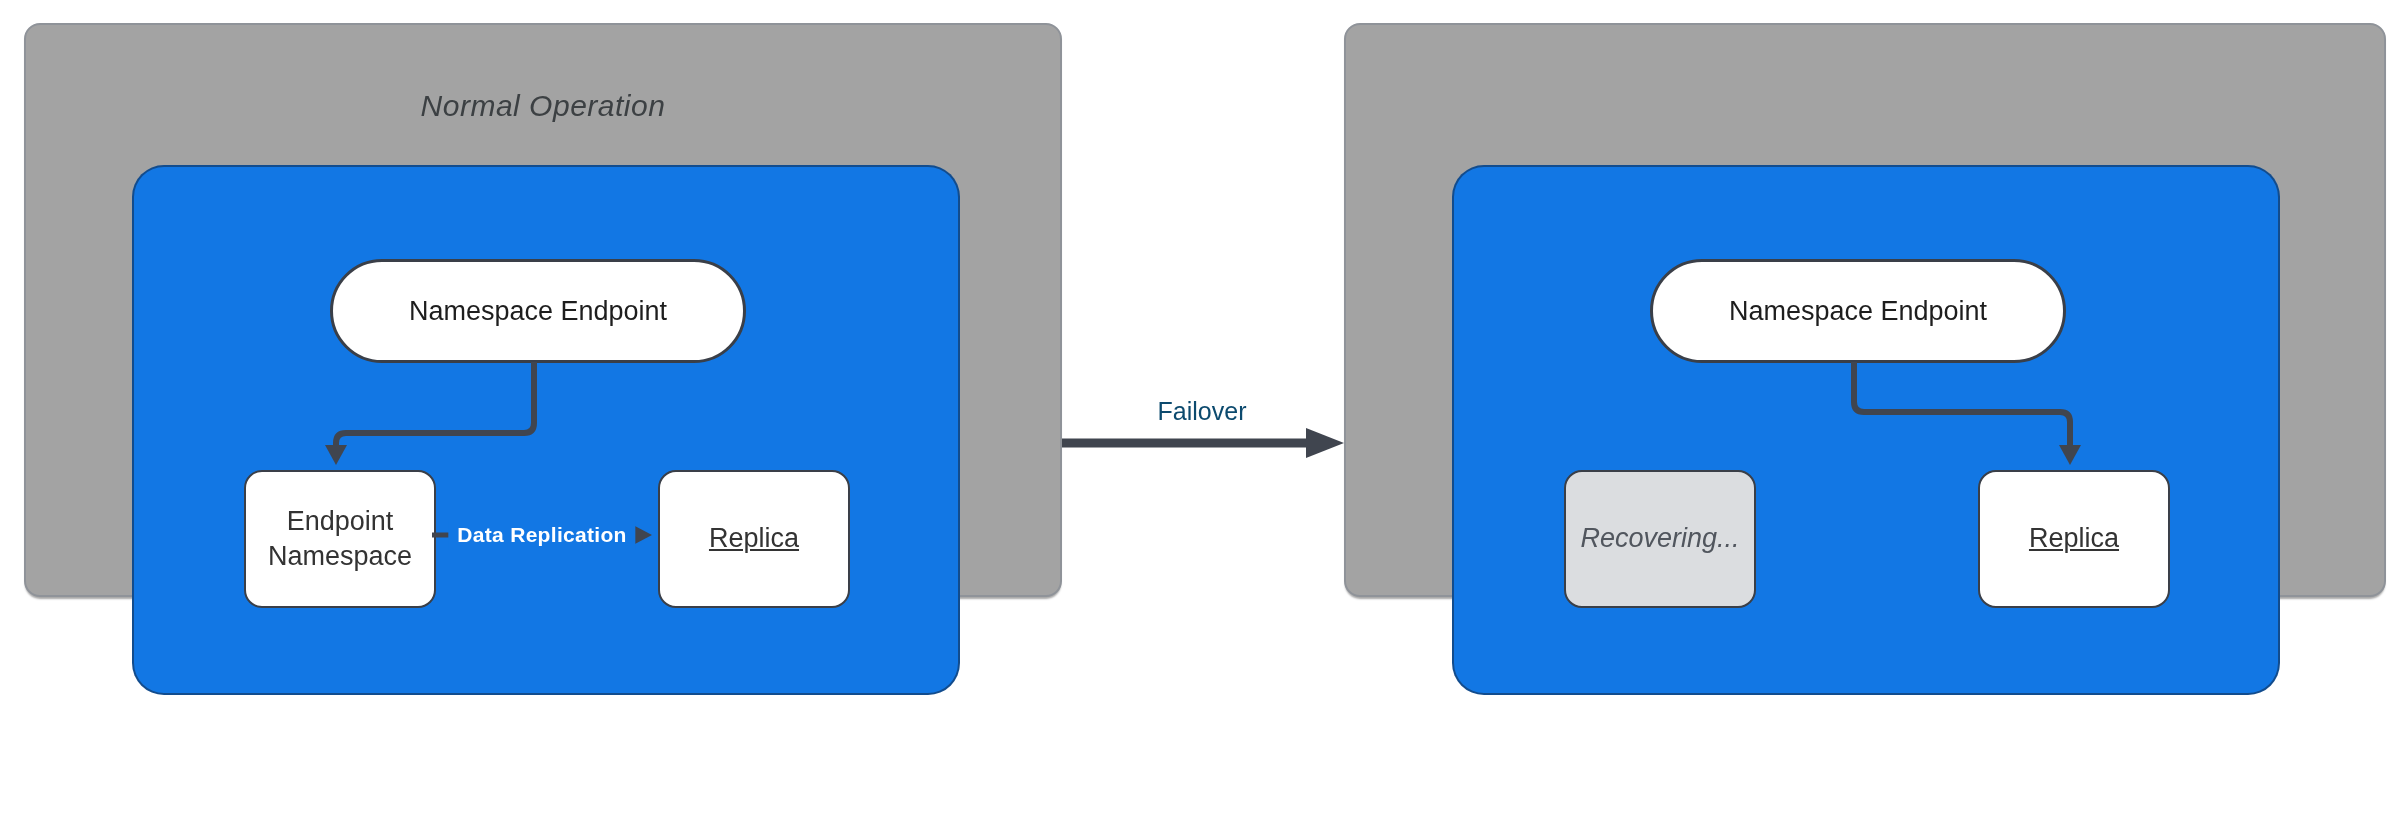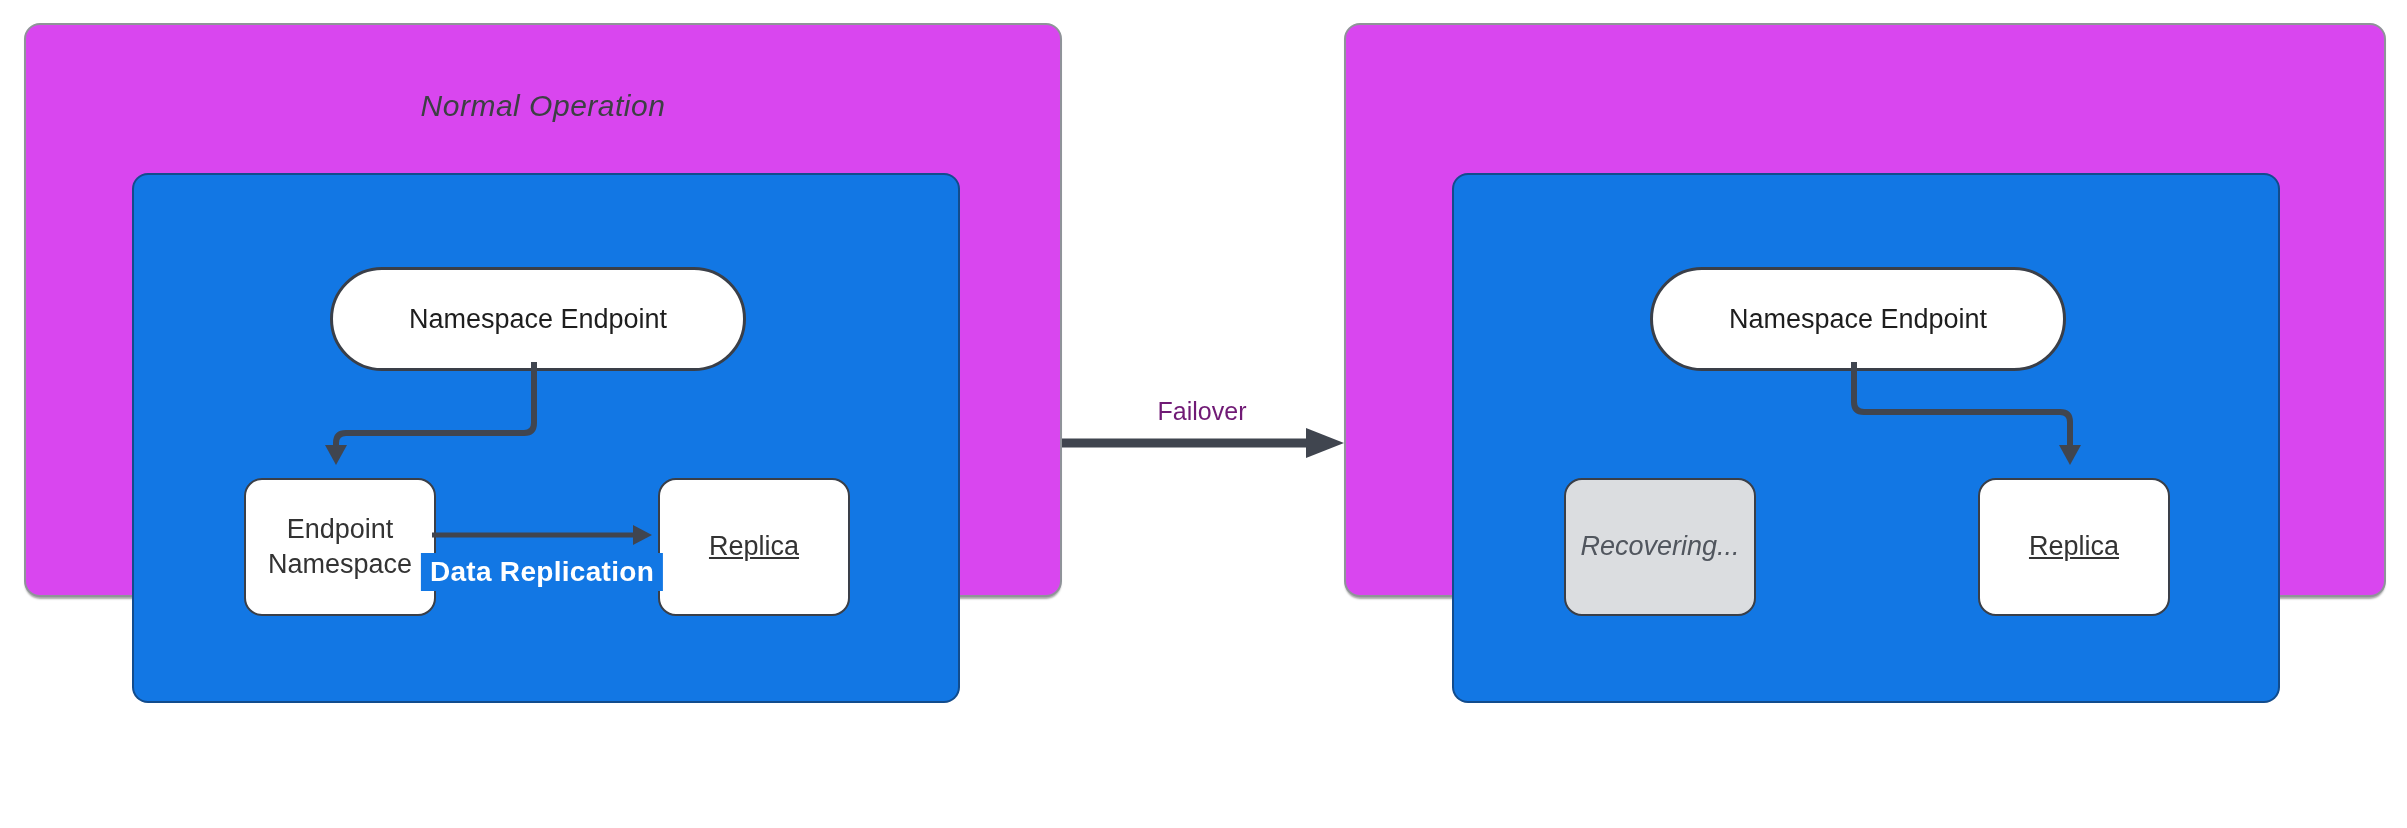--- a/index.html
+++ b/index.html
@@ -17,40 +17,40 @@
   html,body{background:#ffffff;}
   body{
     font-family:"Liberation Sans","DejaVu Sans",sans-serif;
     width:2407px;height:828px;position:relative;overflow:hidden;
   }
   .stage{position:absolute;left:0;top:0;width:2407px;height:828px;}
 
   
   .panel{
     position:absolute;top:23px;width:1038px;height:574px;
-    background:#d946ef;border:2px solid var(--panel-border);
+    background:#a3a3a3;border:2px solid var(--panel-border);
     border-radius:16px;
     box-shadow:0 3px 2px -1px rgba(0,0,0,0.35);
   }
   .panel.left{left:24px;}
   .panel.right{left:1344px;width:1042px;}
 
   .panel-title{
     position:absolute;top:64px;left:0;right:0;
     text-align:center;
     font-size:30px;font-style:italic;font-weight:500;
     color:var(--title-ink);letter-spacing:0.5px;
   }
 
   
   .cluster{
-    position:absolute;left:106px;top:148px;width:828px;height:530px;
+    position:absolute;left:106px;top:140px;width:828px;height:530px;
     background:var(--blue);
     border:2px solid rgba(20,25,35,0.45);
-    border-radius:16px;
+    border-radius:32px;
   }
 
   
   .pill{
     position:absolute;left:196px;top:92px;width:416px;height:104px;
     background:#ffffff;border:3px solid var(--node-border);border-radius:52px;
     display:flex;align-items:center;justify-content:center;
     font-size:27px;color:var(--endpoint-ink);
   }
 
@@ -80,26 +80,26 @@
   .head{fill:var(--wire);stroke:none;}
 
   
   .edge-label{
     position:absolute;transform:translate(-50%,-50%);
     white-space:nowrap;
   }
   .edge-label.replication{
     left:542px;top:535px;
     background:var(--blue);color:#ffffff;
-    font-size:28px;font-weight:bold;
-    padding:3px 9px;letter-spacing:0.3px;margin-top:37px;
+    font-size:21px;font-weight:bold;
+    padding:3px 9px;letter-spacing:0.3px;
   }
   .edge-label.failover{
     left:1202px;top:411px;
-    color:#701a75;font-size:25px;
+    color:#0c4a6e;font-size:25px;
   }
 </style>
 </head>
 <body>
 
 <div class="stage">
 
   <section class="panel left">
     <h2 class="panel-title">Normal Operation</h2>
 

